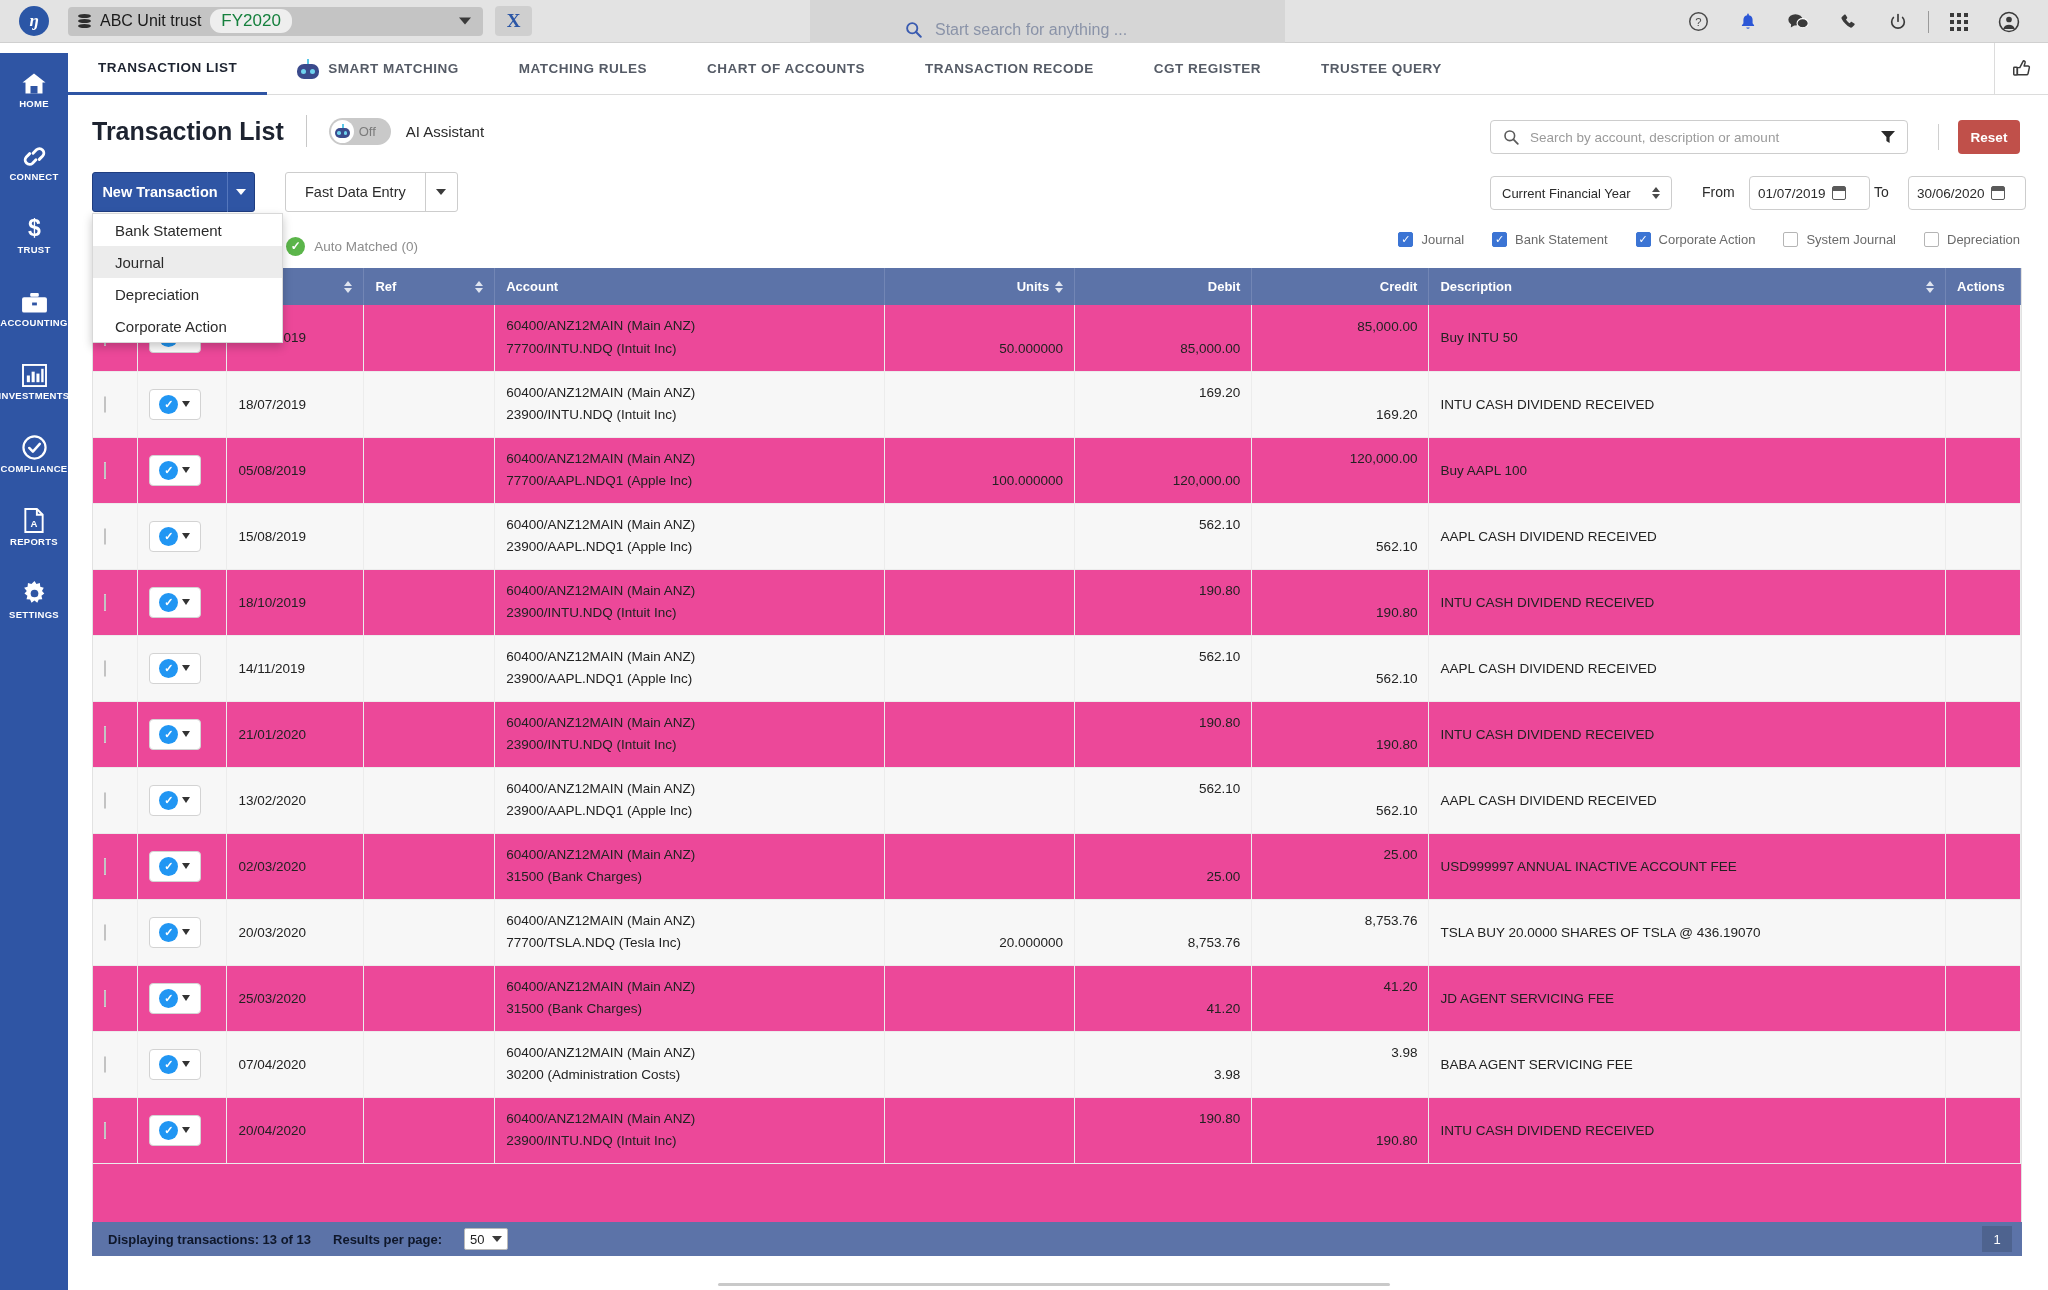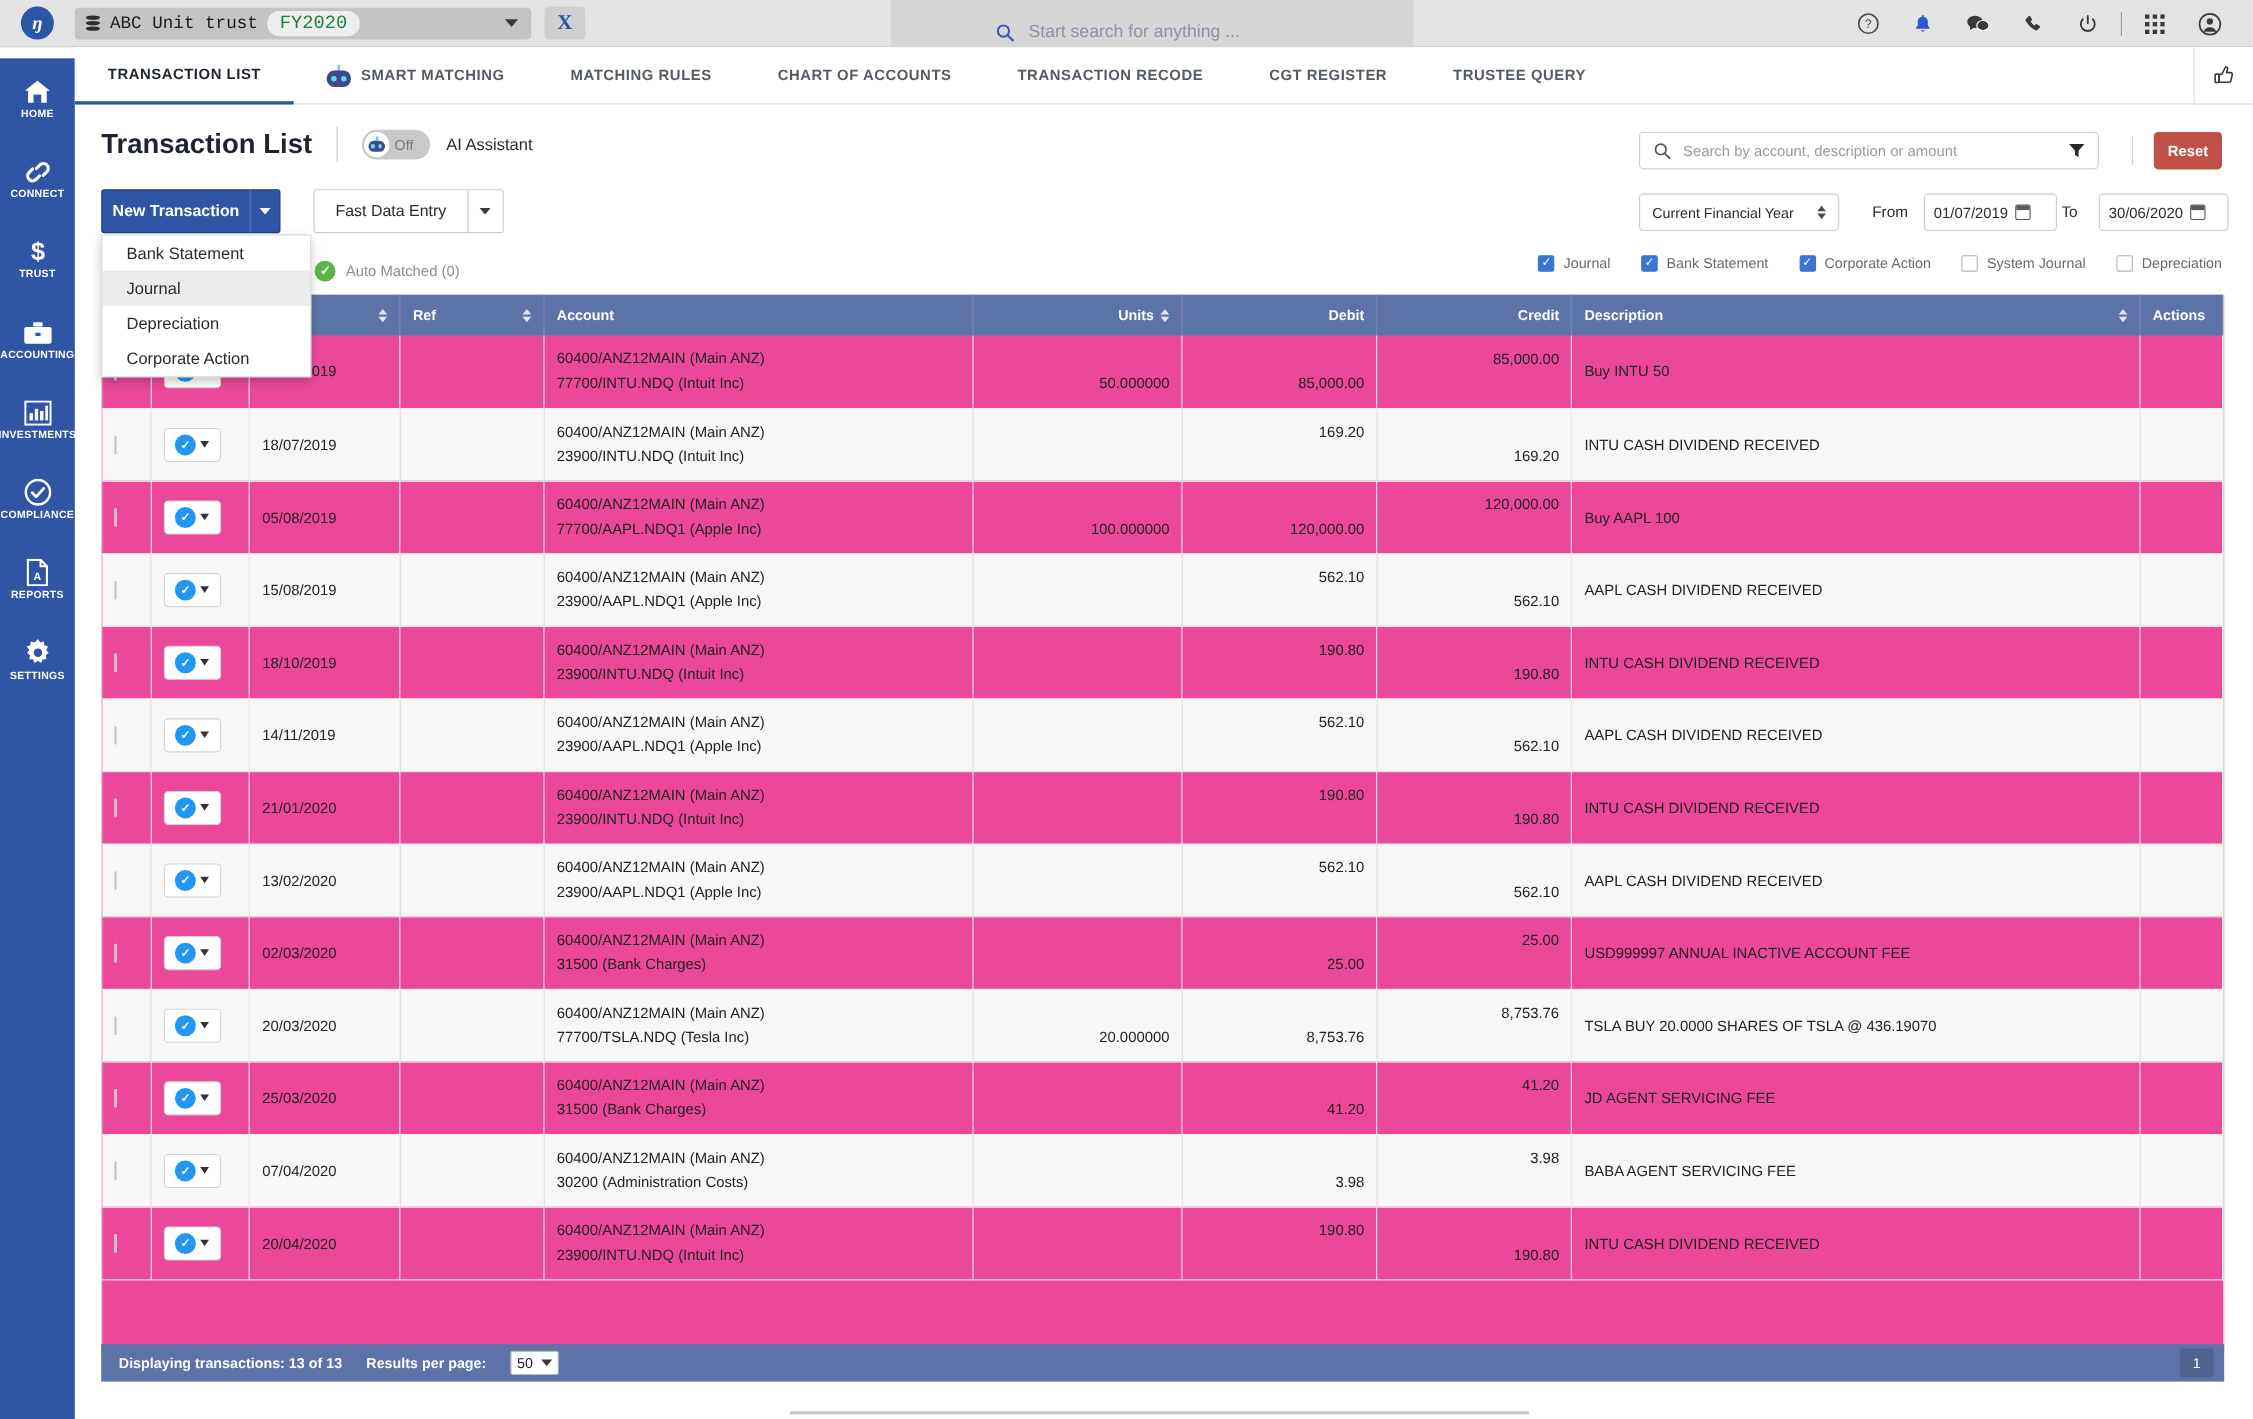--- a/index.html
+++ b/index.html
@@ -28,21 +28,20 @@
     display: flex; align-items: center; justify-content: center;
     color: #fff; font-size: 17px; font-style: italic; font-weight: bold;
     font-family: "Liberation Serif", serif;
   }
   .entity-select {
     width: 415px; height: 29px;
     background: #c4c4c4; border-radius: 4px;
     display: flex; align-items: center;
     padding: 0 10px; gap: 9px;
     position: relative;
-    font-family: Liberation Mono, monospace;
   }
   .db-icon { width: 13px; height: 15px; position: relative; flex: none; }
   .db-icon i {
     position: absolute; left: 0; width: 13px; height: 4px;
     border-radius: 50%; background: #2e2e2e;
   }
   .db-icon i:nth-child(1) { top: 0; }
   .db-icon i:nth-child(2) { top: 5px; }
   .db-icon i:nth-child(3) { top: 10px; }
   .entity-name { font-size: 16px; color: #1a1a1a; white-space: nowrap; }
@@ -353,21 +352,21 @@
     width:0;height:0;border-left:4.5px solid transparent;border-right:4.5px solid transparent;border-top:6px solid #333;
   }
 
   
   .tfoot {
     position: absolute; left: 92px; top: 1222px;
     width: 1930px; height: 34px;
     background: #5c73a8;
     display: flex; align-items: center; padding-left: 16px; gap: 22px;
   }
-  .tfoot .lbl { color: #ffffff; font-size: 13px; font-weight: bold; }
+  .tfoot .lbl { color: #0f172a; font-size: 13px; font-weight: bold; }
   .rpp-sel {
     background: #fff; border: 1px solid #b9b9b9; border-radius: 2px;
     height: 22px; padding: 0 5px;
     display: flex; align-items: center; gap: 7px;
     font-size: 13px; color: #222;
   }
   .page-num {
     position: absolute; right: 10px; top: 4px;
     width: 30px; height: 26px;
     background: #4e638f; color: #fff; font-size: 13px;

